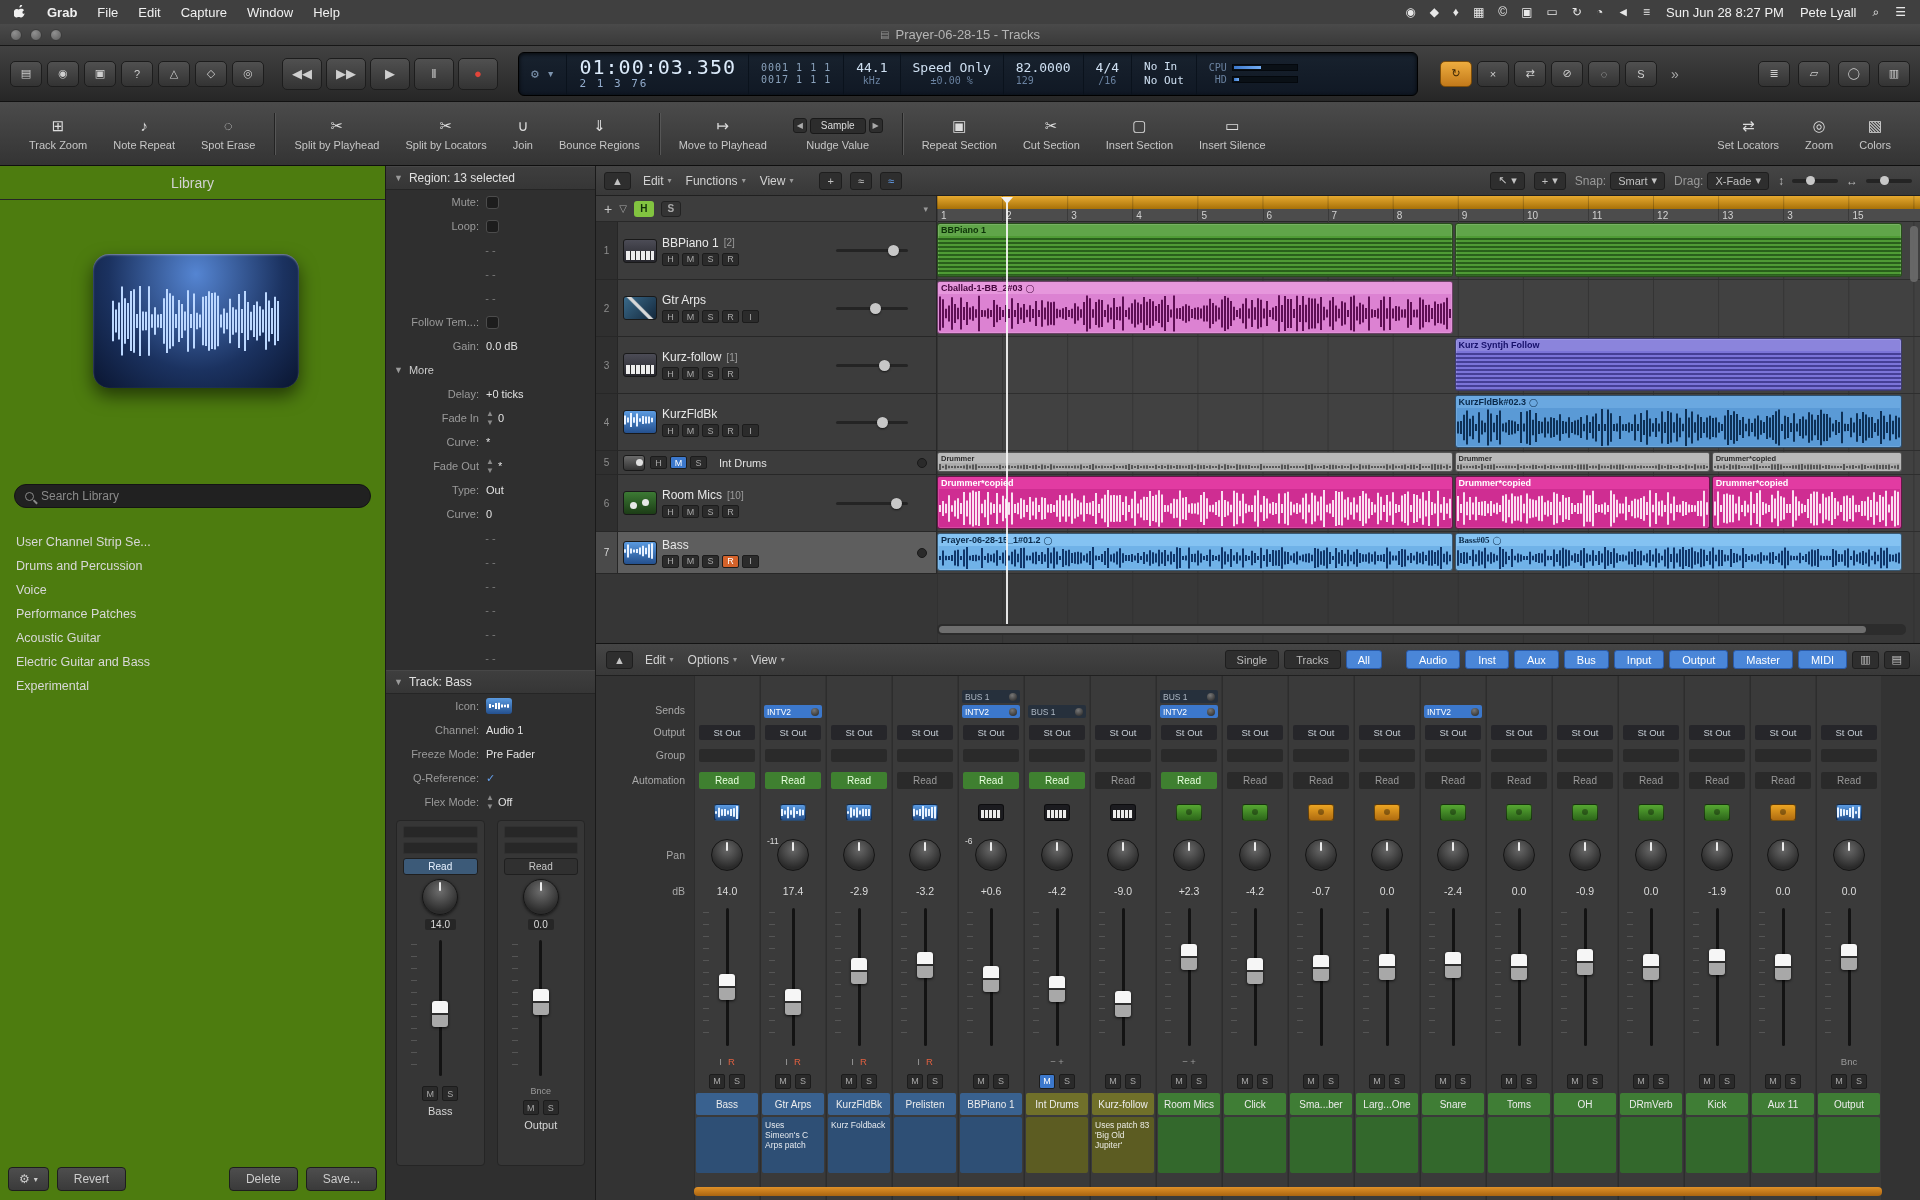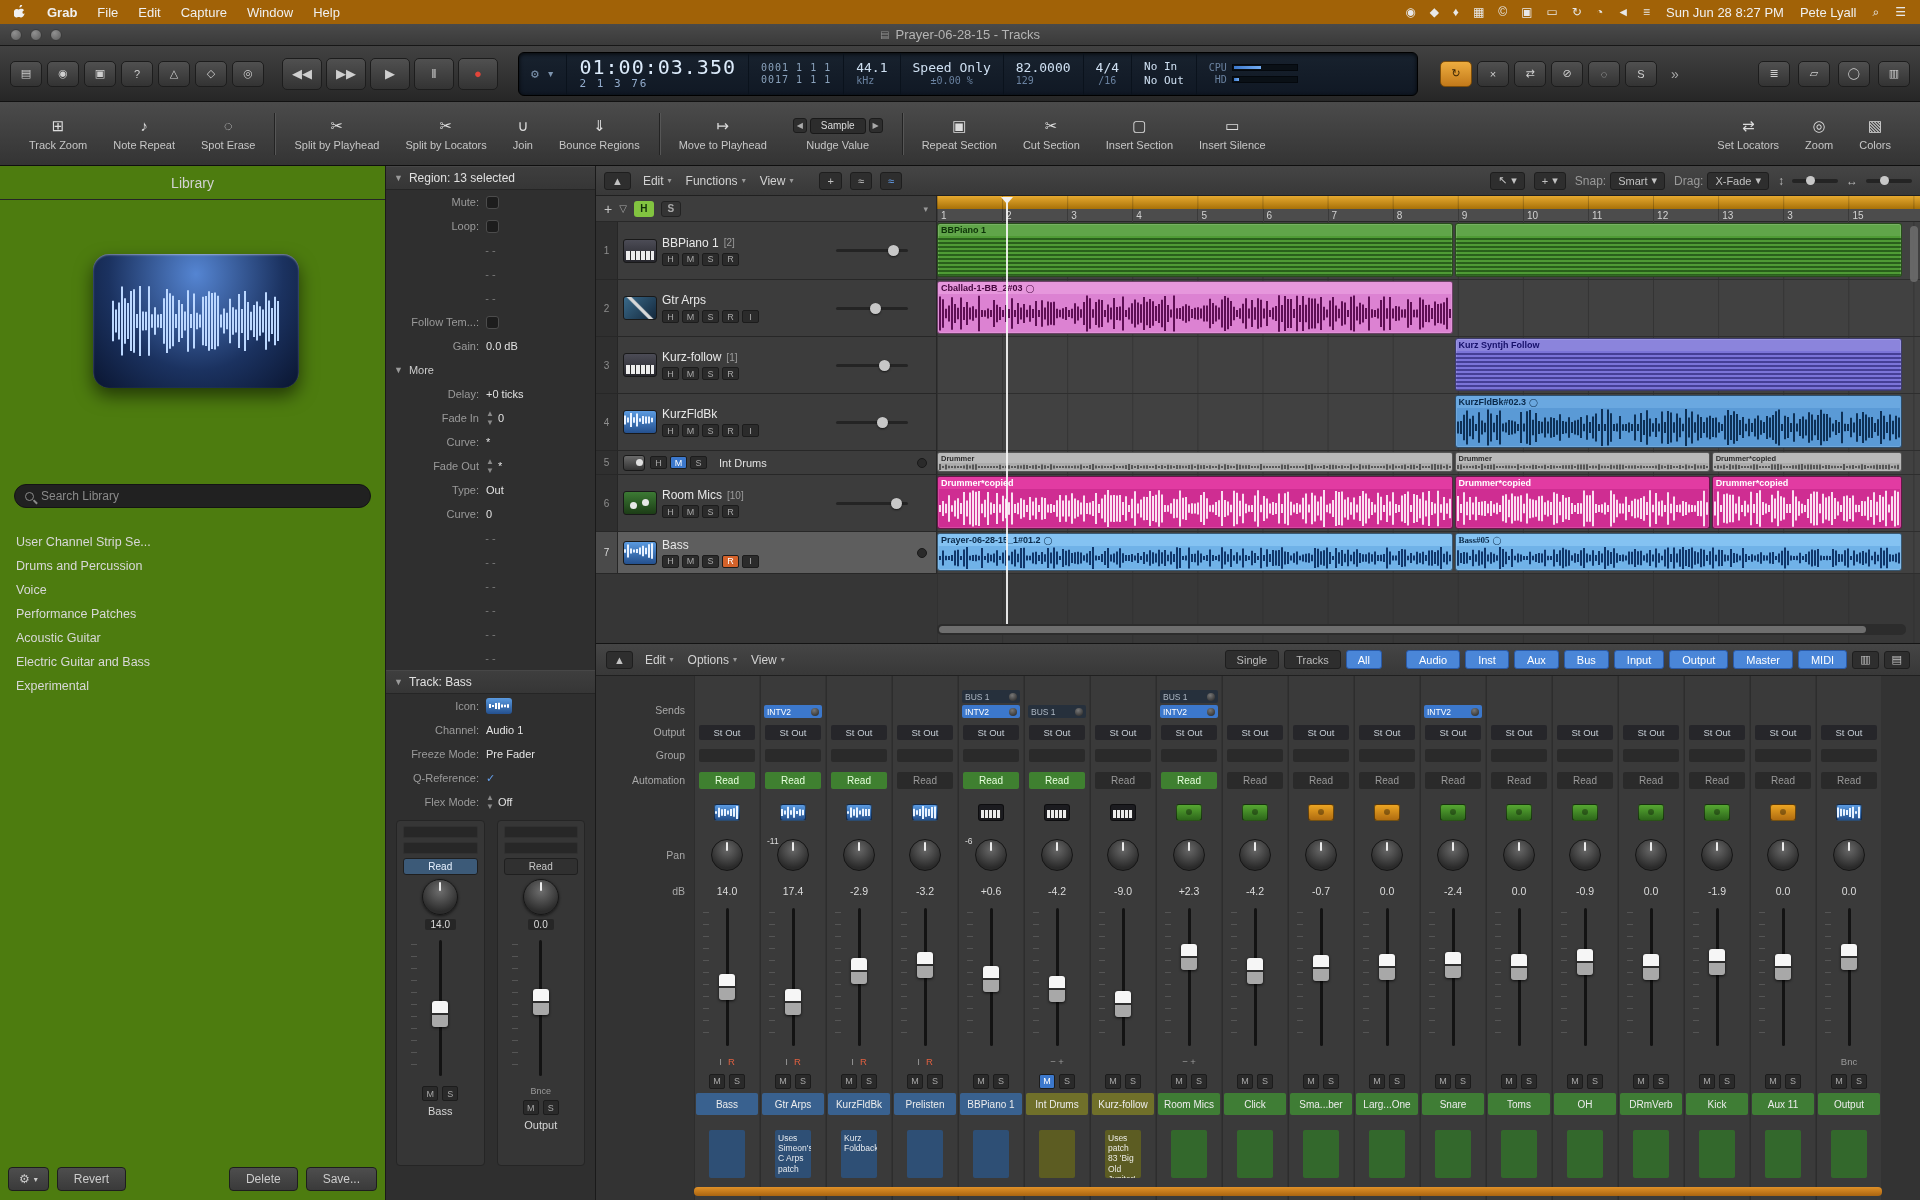--- a/index.html
+++ b/index.html
@@ -1,19 +1,19 @@
 <!DOCTYPE html>
 <html><head>
 <meta charset="utf-8">
 <style>
 *{margin:0;padding:0;box-sizing:border-box}
 html,body{width:1920px;height:1200px;overflow:hidden;background:#1b1b1b;font-family:"Liberation Sans","DejaVu Sans",sans-serif;color:#ccc;font-size:12px;-webkit-font-smoothing:antialiased}
 .row{display:flex;align-items:center}
 
-#menubar{position:absolute;left:0;top:0;width:1920px;height:24px;background:#a16207;color:#f0f0f0;display:flex;align-items:center;padding:0 14px;gap:20px;font-size:13px}
+#menubar{position:absolute;left:0;top:0;width:1920px;height:24px;background:#404040;color:#f0f0f0;display:flex;align-items:center;padding:0 14px;gap:20px;font-size:13px}
 #menubar .app{font-weight:bold}
 #menubar .mright{margin-left:auto;display:flex;align-items:center;gap:16px}
 #menubar .sicon{font-size:12px;color:#e8e8e8}
 
 #titlebar{position:absolute;left:0;top:24px;width:1920px;height:22px;background:linear-gradient(#4a4a4a,#3a3a3a);border-bottom:1px solid #171717;display:flex;align-items:center;justify-content:center;color:#b4b4b4;font-size:13px;gap:6px}
 #titlebar .lights{position:absolute;left:10px;top:5px;display:flex;gap:8px}
 #titlebar .lt{width:12px;height:12px;border-radius:50%;background:radial-gradient(circle at 35% 30%,#909090,#5c5c5c);border:1px solid #3a3a3a}
 
 #transport{position:absolute;left:0;top:46px;width:1920px;height:56px;background:linear-gradient(#424242,#262626);border-bottom:1px solid #121212;display:flex;align-items:center;padding:0 10px;gap:6px}
 .tbtn{width:40px;height:32px;border-radius:5px;background:linear-gradient(#505050,#333);border:1px solid #1d1d1d;color:#cfcfcf;display:flex;align-items:center;justify-content:center;font-size:13px}
@@ -184,21 +184,21 @@
 .mxicon .cdot{position:absolute;left:50%;top:50%;width:6px;height:6px;margin:-3px;border-radius:50%;background:rgba(0,0,0,.35)}
 .r-pan{height:50px;display:flex;align-items:center;justify-content:center;position:relative}
 .pan-val{position:absolute;left:6px;top:6px;font-size:8.5px;color:#ddd}
 .r-db{height:22px;display:flex;align-items:center;justify-content:center;font-size:10.5px;color:#dcdcdc}
 .r-fader{height:150px;position:relative}
 .r-extra{height:18px;display:flex;align-items:center;justify-content:center;gap:6px;font-size:9.5px;color:#9a9a9a}
 .r-extra .xr{color:#e06040}
 .r-ms{height:22px;display:flex;align-items:center;justify-content:center;gap:4px}
 .r-name{height:24px;display:flex;padding:1px}
 .name-chip{flex:1;border-radius:2px;font-size:10px;color:#ececec;display:flex;align-items:center;justify-content:center;padding:0 2px;white-space:nowrap;overflow:hidden}
-.r-note{height:48px;margin:14px;border-radius:2px;font-size:8.5px;line-height:1.2;color:rgba(255,255,255,.88);padding:3px;overflow:hidden}
+.r-note{height:56px;margin:1px;border-radius:2px;font-size:8.5px;line-height:1.2;color:rgba(255,255,255,.88);padding:3px;overflow:hidden}
 .c-blue{background:#39618f}.c-olive{background:#70702a}.c-green{background:#3f7d35}
 .n-blue{background:#2e4f75}.n-olive{background:#5c5c22}.n-green{background:#33682c}
 #mx-hscroll{position:absolute;left:98px;bottom:4px;width:1188px;height:9px;border-radius:4px;background:linear-gradient(#e09128,#aa6410)}
 .mknob{width:32px;height:32px;border-radius:50%;background:radial-gradient(circle at 50% 32%,#686868,#2a2a2a 72%);border:1px solid #161616;position:relative}
 </style>
 </head>
 <body>
 
 <div id="menubar">
   <svg width="13" height="15" viewBox="0 0 13 15">
@@ -265,21 +265,21 @@
       <span style="color:#7d94ae;font-size:13px"><span>⚙</span> ▾</span>
     </div>
     <div class="lseg">
       <span class="lcd-big">01:00:03.350</span>
       <span class="lcd-sub">2 1 3 76</span>
     </div>
     <div class="lseg" style="justify-content:center">
       <span class="lcd-mini">0001 1 1 1</span>
       <span class="lcd-mini">0017 1 1 1</span>
     </div>
-    <div class="lseg" style="align-items:flex-start">
+    <div class="lseg" style="align-items:center">
       <span class="lcd-mid">44.1</span>
       <span class="lcd-dim">kHz</span>
     </div>
     <div class="lseg" style="align-items:center">
       <span class="lcd-mid">Speed Only</span>
       <span class="lcd-dim">±0.00 %</span>
     </div>
     <div class="lseg" style="align-items:flex-start">
       <span class="lcd-mid">82.0000</span>
       <span class="lcd-dim">129</span>

